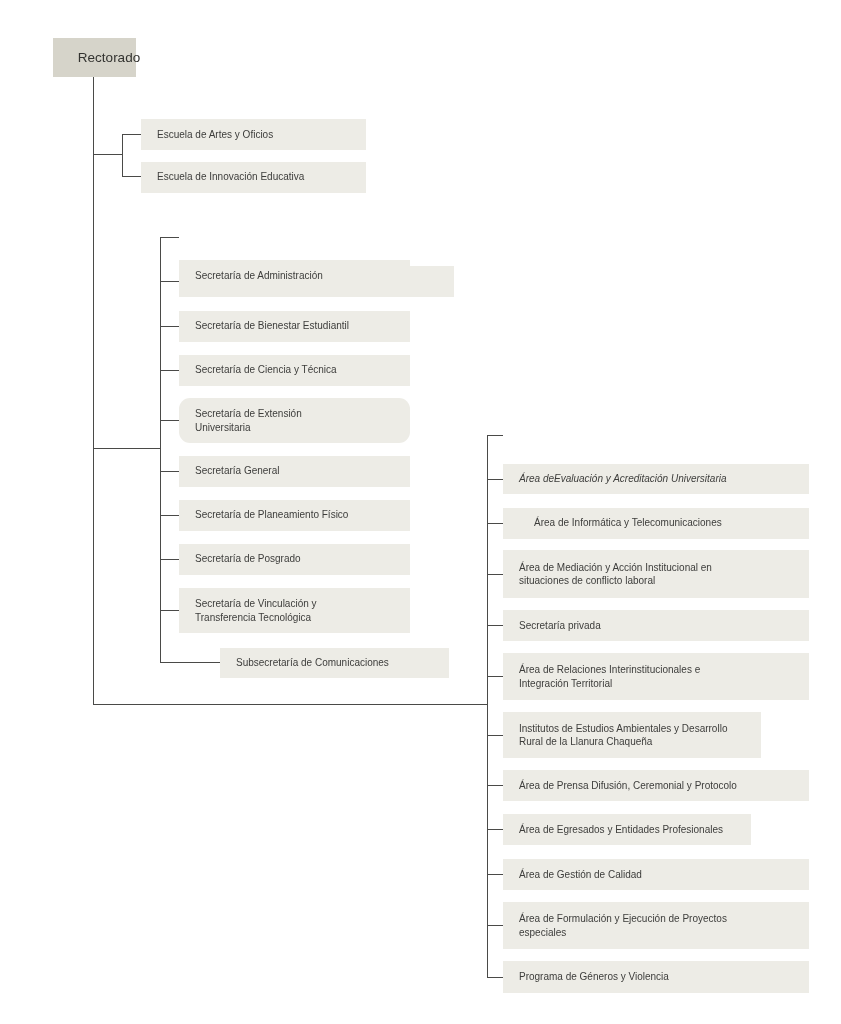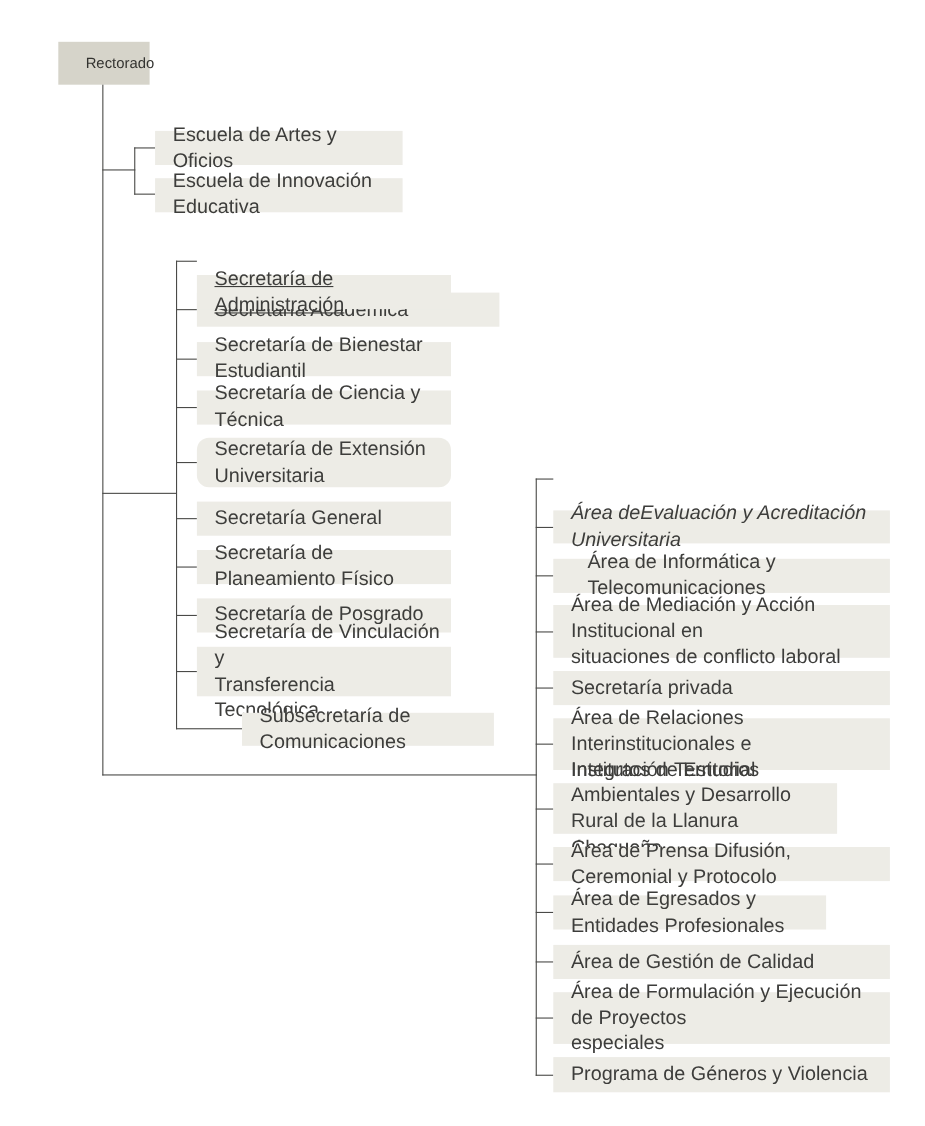--- a/index.html
+++ b/index.html
@@ -9,21 +9,21 @@
     width:841px;
     height:1024px;
     background:#ffffff;
     font-family:"Liberation Sans","DejaVu Sans",sans-serif;
     overflow:hidden;
   }
   .node{
     position:absolute;
     background:#edece6;
     color:#3d3d3b;
-    font-size:18px;
+    font-size:10px;
     line-height:1.32;
     display:flex;
     align-items:center;
     padding:0 6px 0 16px;
     white-space:pre-line;
     box-sizing:border-box;
   }
   .root-node{
     background:#d6d4ca;
     justify-content:center;
@@ -74,21 +74,21 @@
   <div class="hl" style="left:486.5px;top:785px;width:16.5px;"></div>
   <div class="hl" style="left:486.5px;top:829px;width:16.5px;"></div>
   <div class="hl" style="left:486.5px;top:874px;width:16.5px;"></div>
   <div class="hl" style="left:486.5px;top:925px;width:16.5px;"></div>
   <div class="hl" style="left:486.5px;top:976.5px;width:16.5px;"></div>
 
   <div class="node" style="left:141px;top:119px;width:225px;height:31px;">Escuela de Artes y Oficios</div>
   <div class="node" style="left:141px;top:161.5px;width:225px;height:31px;">Escuela de Innovación Educativa</div>
 
   <div class="node" style="left:179px;top:222px;width:275px;height:31px;margin-top:44px;">Secretaría Académica</div>
-  <div class="node" style="left:179px;top:250px;width:231px;height:31px;text-decoration:underline;">Secretaría de Administración</div>
+  <div class="node" style="left:179px;top:260px;width:231px;height:31px;">Secretaría de Administración</div>
   <div class="node" style="left:179px;top:310.5px;width:231px;height:31px;">Secretaría de Bienestar Estudiantil</div>
   <div class="node" style="left:179px;top:354.5px;width:231px;height:31px;">Secretaría de Ciencia y Técnica</div>
   <div class="node" style="left:179px;top:398px;width:231px;height:45px;border-radius:11px;">Secretaría de Extensión
 Universitaria</div>
   <div class="node" style="left:179px;top:455.5px;width:231px;height:31px;">Secretaría General</div>
   <div class="node" style="left:179px;top:499.5px;width:231px;height:31px;">Secretaría de Planeamiento Físico</div>
   <div class="node" style="left:179px;top:543.5px;width:231px;height:31px;">Secretaría de Posgrado</div>
   <div class="node" style="left:179px;top:588px;width:231px;height:45px;">Secretaría de Vinculación y
 Transferencia Tecnológica</div>
   <div class="node" style="left:220px;top:648px;width:229px;height:30px;">Subsecretaría de Comunicaciones</div>

